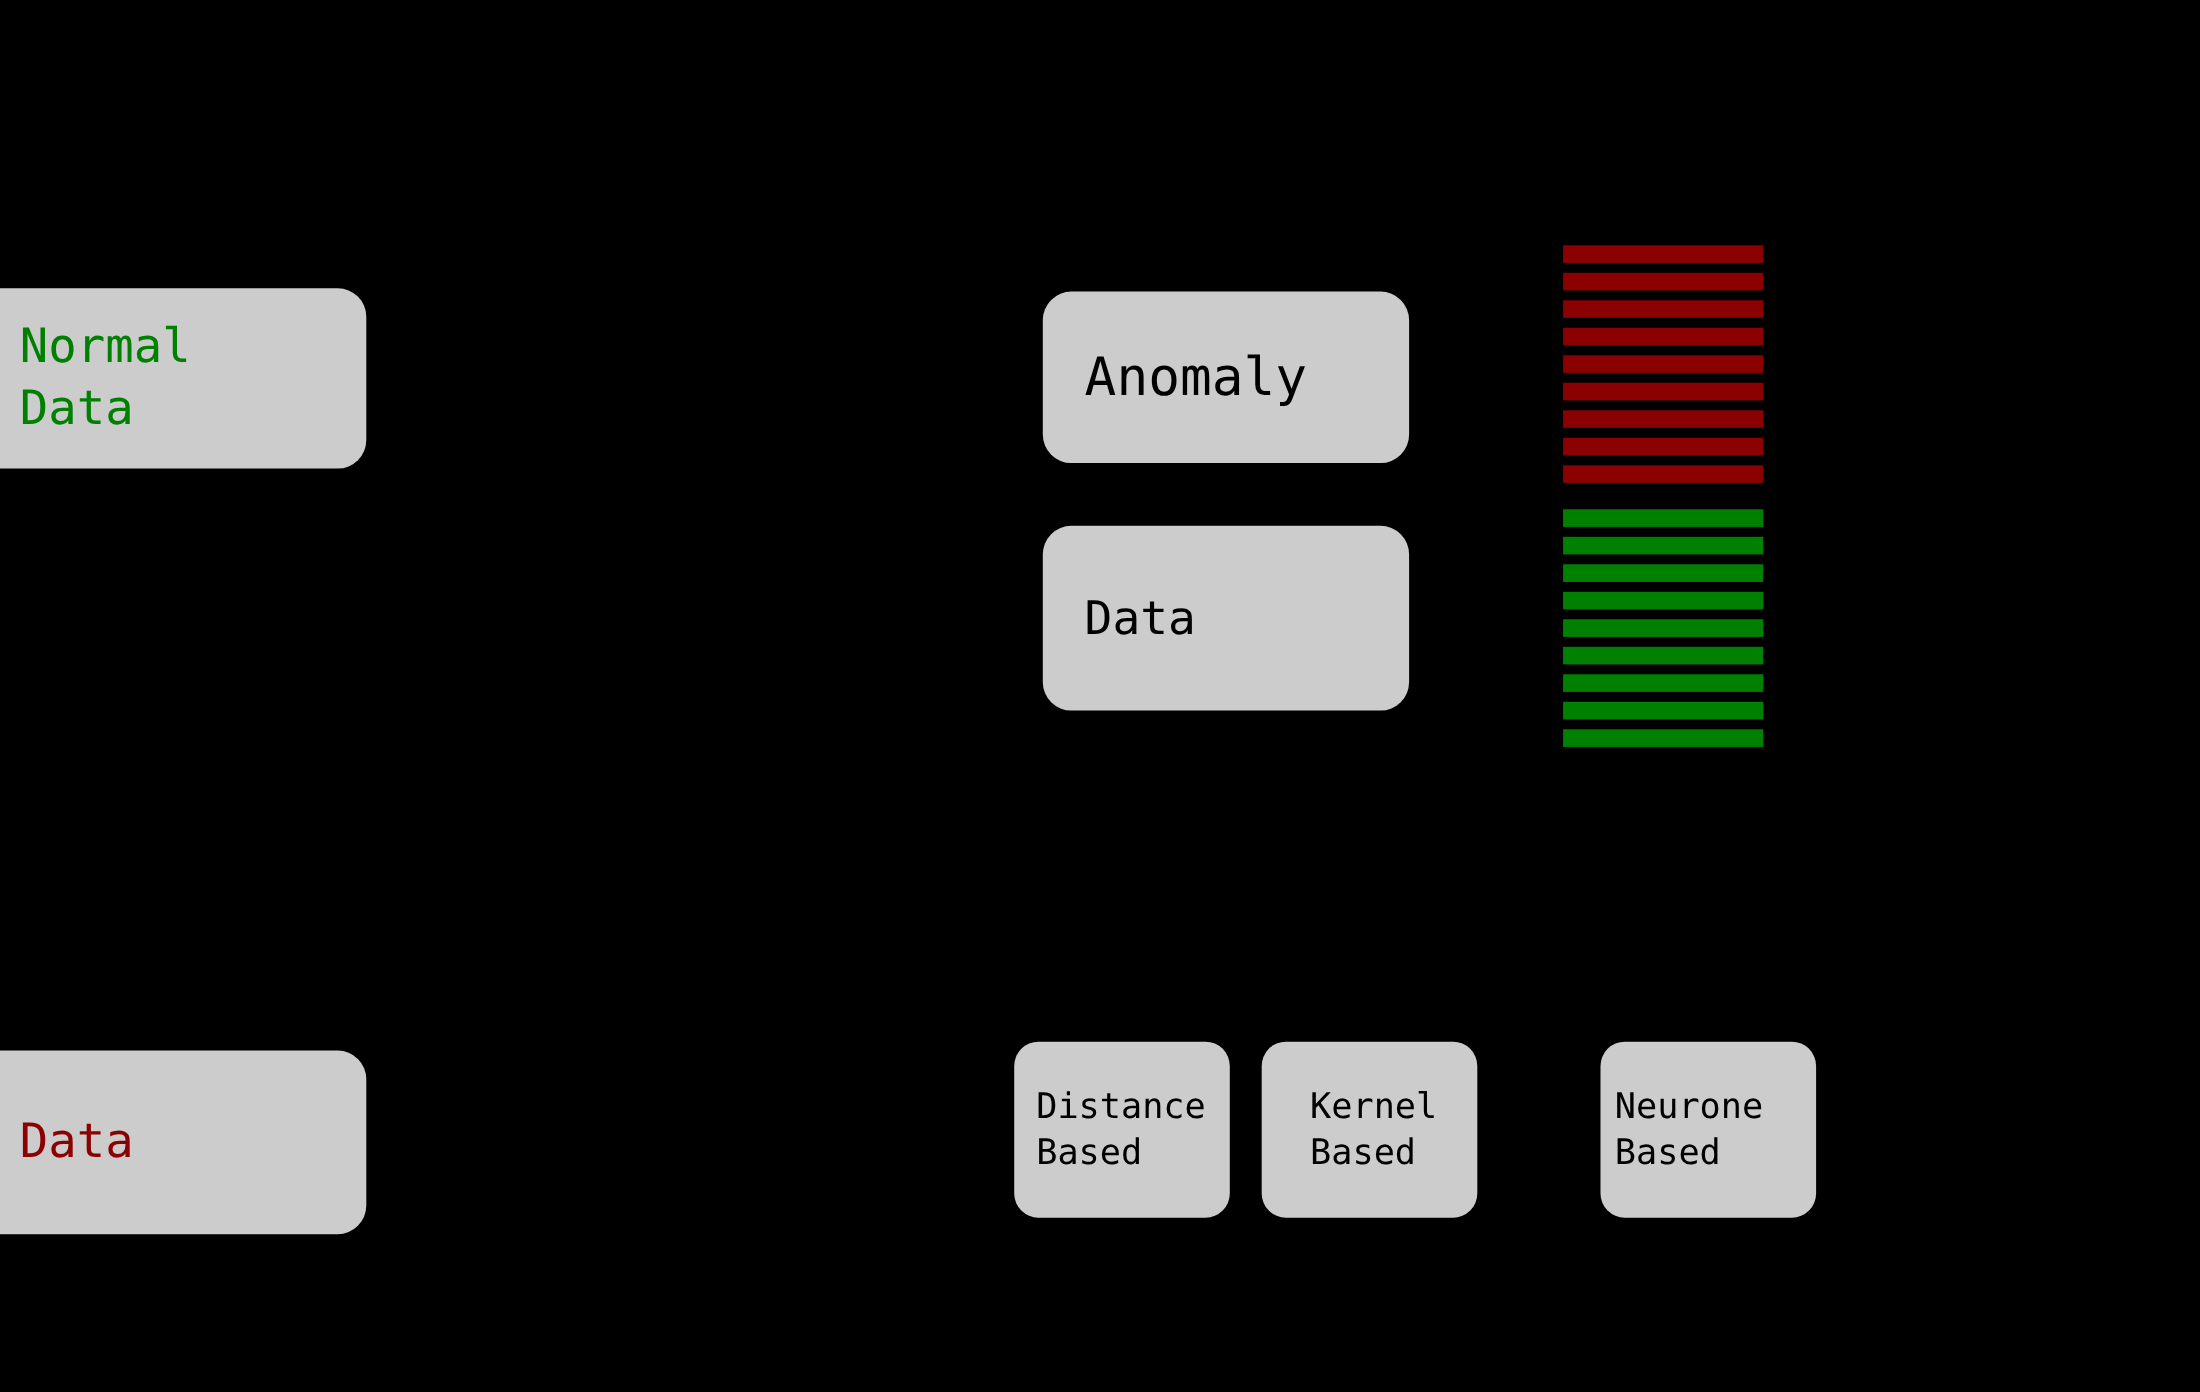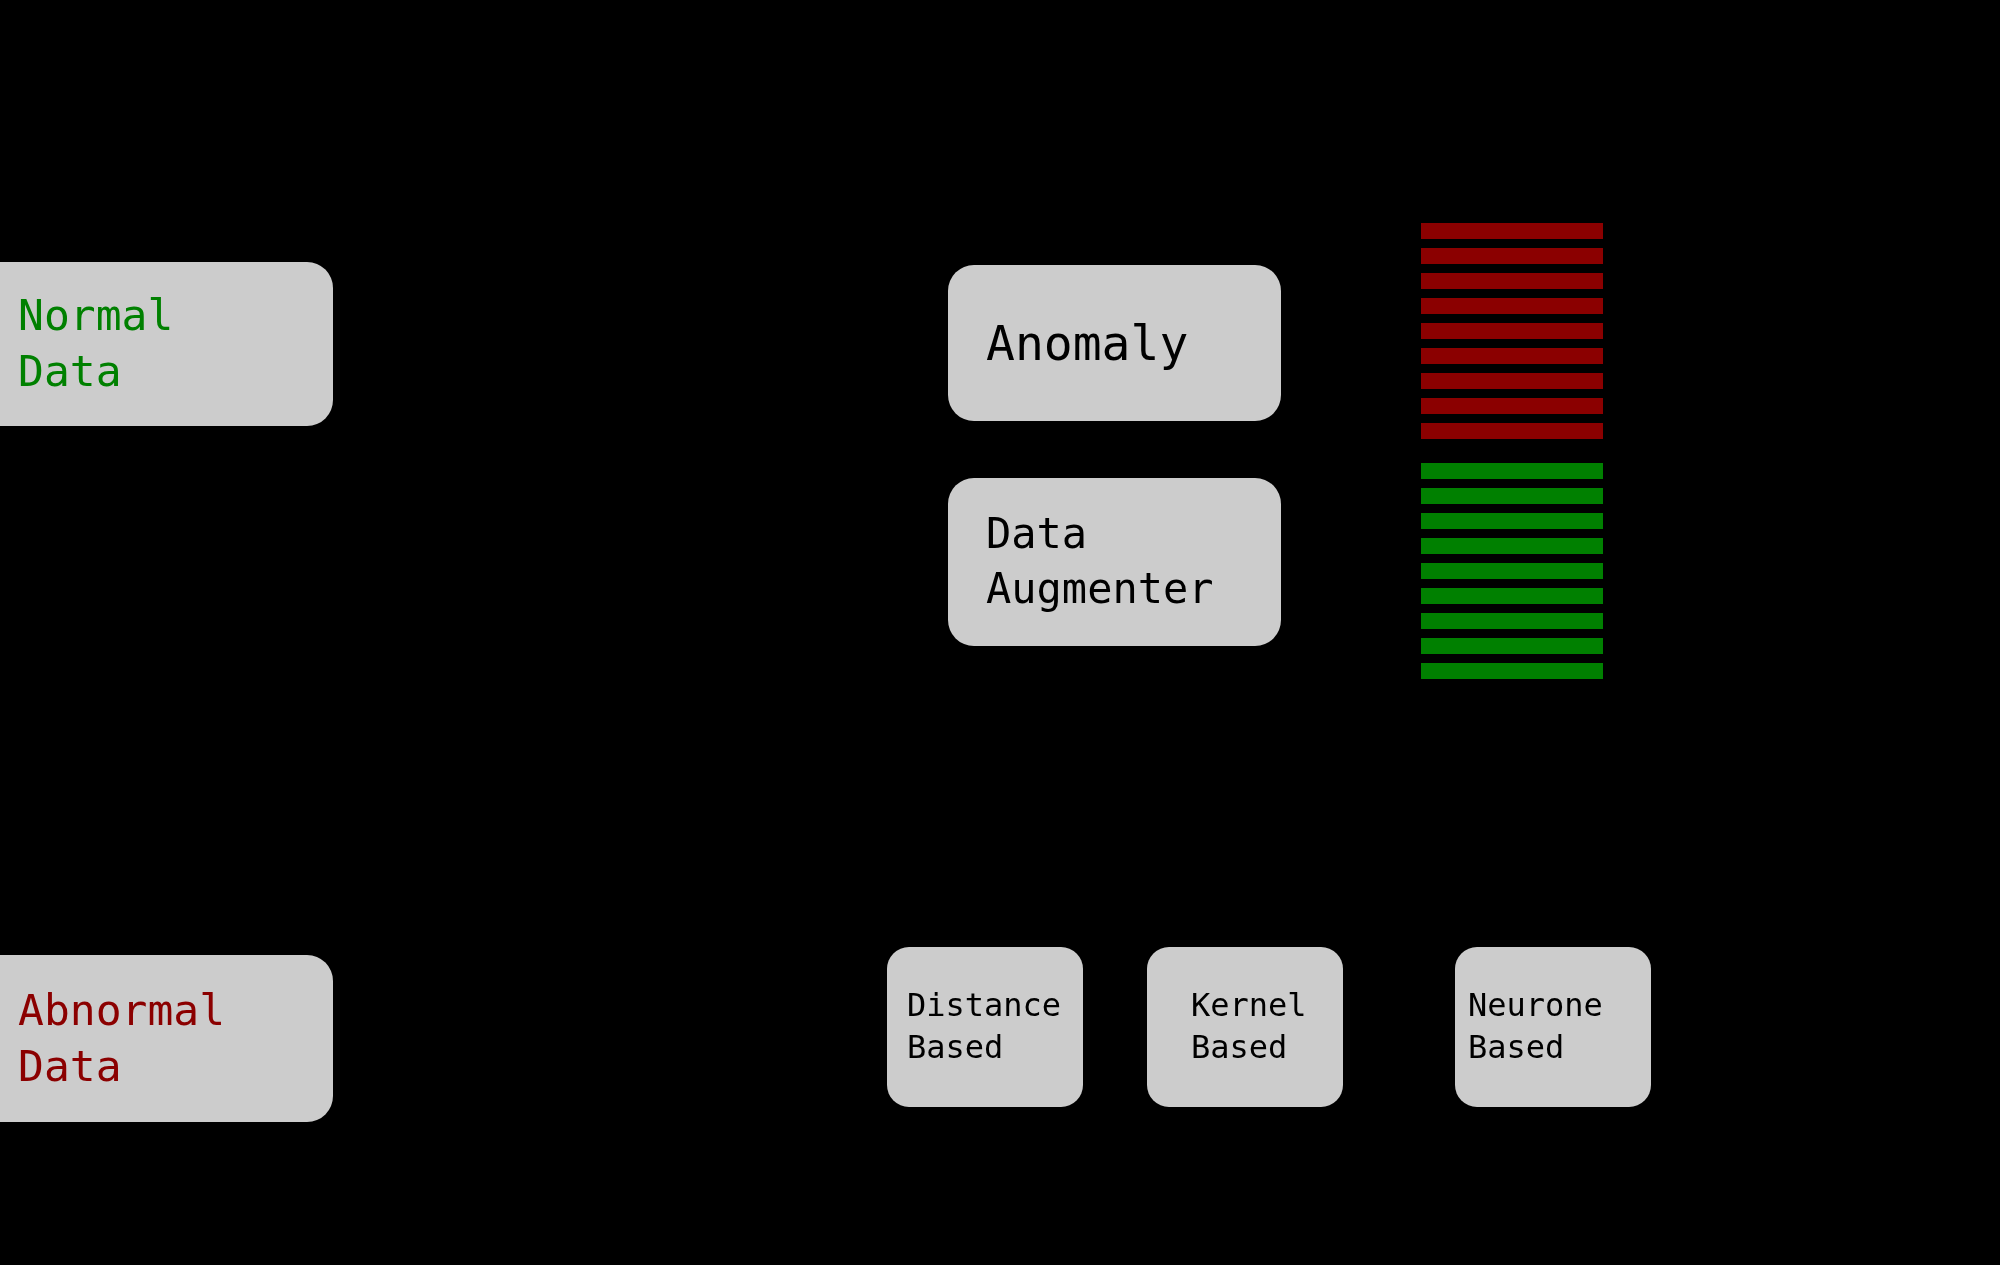--- a/index.html
+++ b/index.html
@@ -70,21 +70,21 @@
   }
   
   .method-node {
     top: 947px;
     width: 196px;
     height: 160px;
     border-radius: 22px;
     padding-left: 20px;
     font-size: 32px;
   }
-  #node-distance-based { left: 887px; }
+  #node-distance-based { left: 922px; }
   #node-kernel-based   { left: 1147px; padding-left: 44px; }
   #node-neurone-based  { left: 1455px; padding-left: 13px; }
 
   
   #sample-stack {
     position: absolute;
     left: 1421px;
     top: 223px;
     width: 182px;
     height: 452px;
@@ -100,31 +100,29 @@
 <body>
 
 <div id="canvas">
 
   <div class="node" id="node-normal-data">
     <span class="line">Normal</span>
     <span class="line">Data</span>
   </div>
 
   <div class="node" id="node-abnormal-data">
-    <span class="line">Abnormal</span>
     <span class="line">Data</span>
   </div>
 
   <div class="node" id="node-anomaly-generator">
     <span class="line">Anomaly</span>
   </div>
 
   <div class="node" id="node-data-augmenter">
     <span class="line">Data</span>
-    <span class="line">Augmenter</span>
   </div>
 
   <div id="sample-stack">
       <div class="stripe" style="top: 0px; height: 16px; background: rgb(139, 0, 0);"></div>
       <div class="stripe" style="top: 25px; height: 16px; background: rgb(139, 0, 0);"></div>
       <div class="stripe" style="top: 50px; height: 16px; background: rgb(139, 0, 0);"></div>
       <div class="stripe" style="top: 75px; height: 16px; background: rgb(139, 0, 0);"></div>
       <div class="stripe" style="top: 100px; height: 16px; background: rgb(139, 0, 0);"></div>
       <div class="stripe" style="top: 125px; height: 16px; background: rgb(139, 0, 0);"></div>
       <div class="stripe" style="top: 150px; height: 16px; background: rgb(139, 0, 0);"></div>

